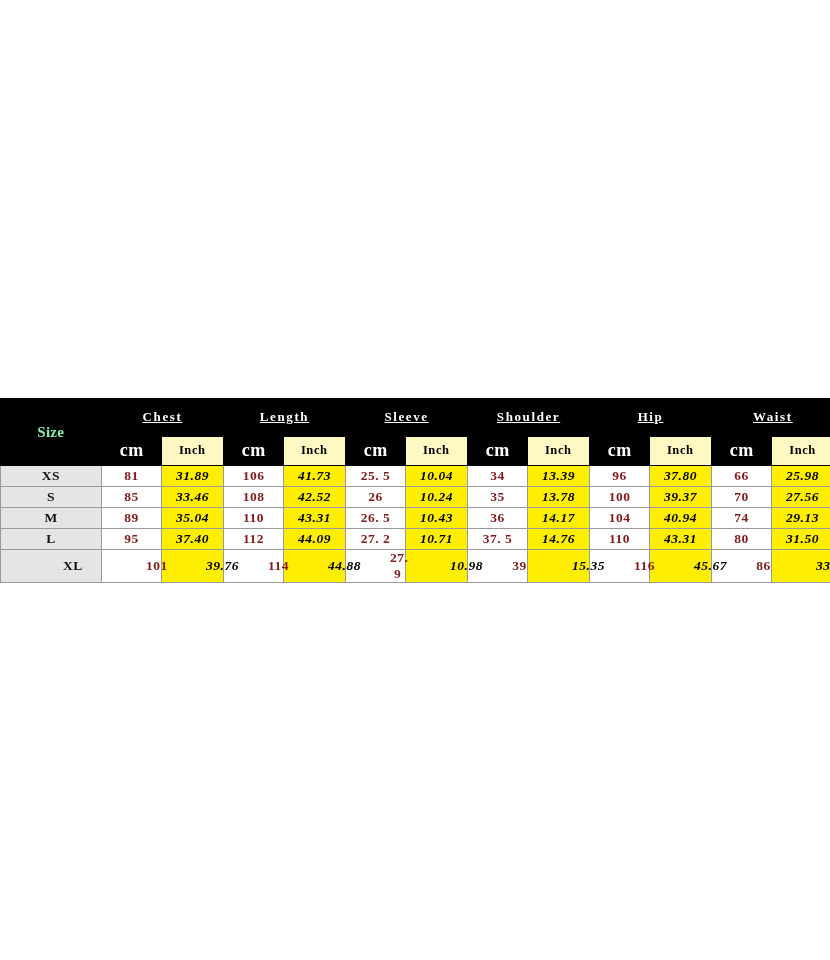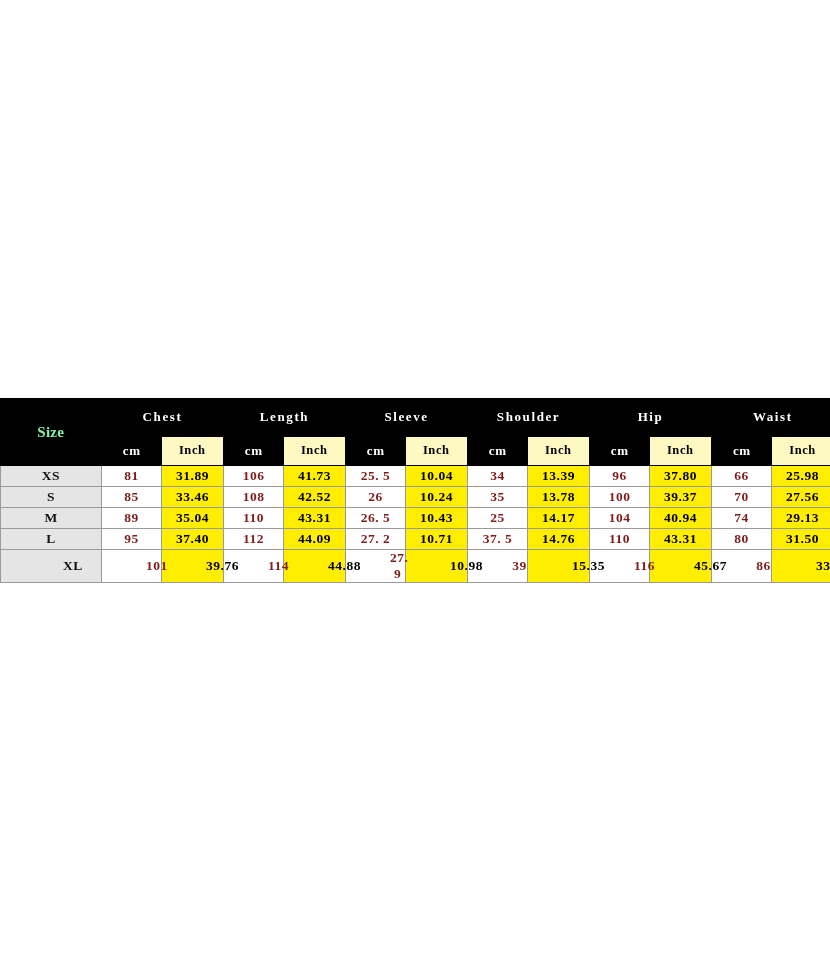--- a/index.html
+++ b/index.html
@@ -41,38 +41,39 @@
 
   
   .hdr-black {
     background: #000000;
     color: #ffffff;
     border-color: #000000 !important;
     font-family: "Liberation Serif", serif;
     font-size: 13px;
     letter-spacing: 1.6px;
     height: 36px;
+    text-decoration: underline;
   }
   .size-cell {
     background: #000000;
     color: #86efac;
     border-color: #000000 !important;
     font-family: Liberation Serif, serif;
     font-size: 15px;
     font-weight: bold;
     letter-spacing: 0.3px;
     height: 66px;
   }
 
   
   .sub-cm {
     background: #000000;
     color: #ffffff;
     border-color: #000000 !important;
-    font-size: 13px;
+    font-size: 18px;
     letter-spacing: 0.6px;
     height: 28px;
   }
   .sub-inch {
     background: #fef9c3;
     color: #000000;
     border-color: #000000 !important;
     font-size: 12.5px;
     letter-spacing: 0.6px;
     height: 28px;
@@ -88,20 +89,21 @@
     background: #e5e5e5;
     color: #111111;
   }
   td.c-cm {
     background: #ffffff;
     color: #7f1d1d;
   }
   td.c-inch {
     background: #ffee00;
     color: #000000;
+    font-style: italic;
   }
 
   
   td.grp-start {
     border-left: 2px solid #7a7a7a;
   }
   .hdr-black.grp-start,
   .sub-cm.grp-start {
     border-left: 2px solid #3a3a3a;
   }
@@ -194,21 +196,21 @@
         <td class="c-inch">27.56</td>
       </tr>
       <tr class="data-row">
         <td class="c-size">M</td>
         <td class="c-cm grp-start">89</td>
         <td class="c-inch">35.04</td>
         <td class="c-cm grp-start">110</td>
         <td class="c-inch">43.31</td>
         <td class="c-cm grp-start">26. 5</td>
         <td class="c-inch">10.43</td>
-        <td class="c-cm grp-start">25</td>
+        <td class="c-cm grp-start">36</td>
         <td class="c-inch">14.17</td>
         <td class="c-cm grp-start">104</td>
         <td class="c-inch">40.94</td>
         <td class="c-cm grp-start">74</td>
         <td class="c-inch">29.13</td>
       </tr>
       <tr class="data-row">
         <td class="c-size">L</td>
         <td class="c-cm grp-start">95</td>
         <td class="c-inch">37.40</td>

